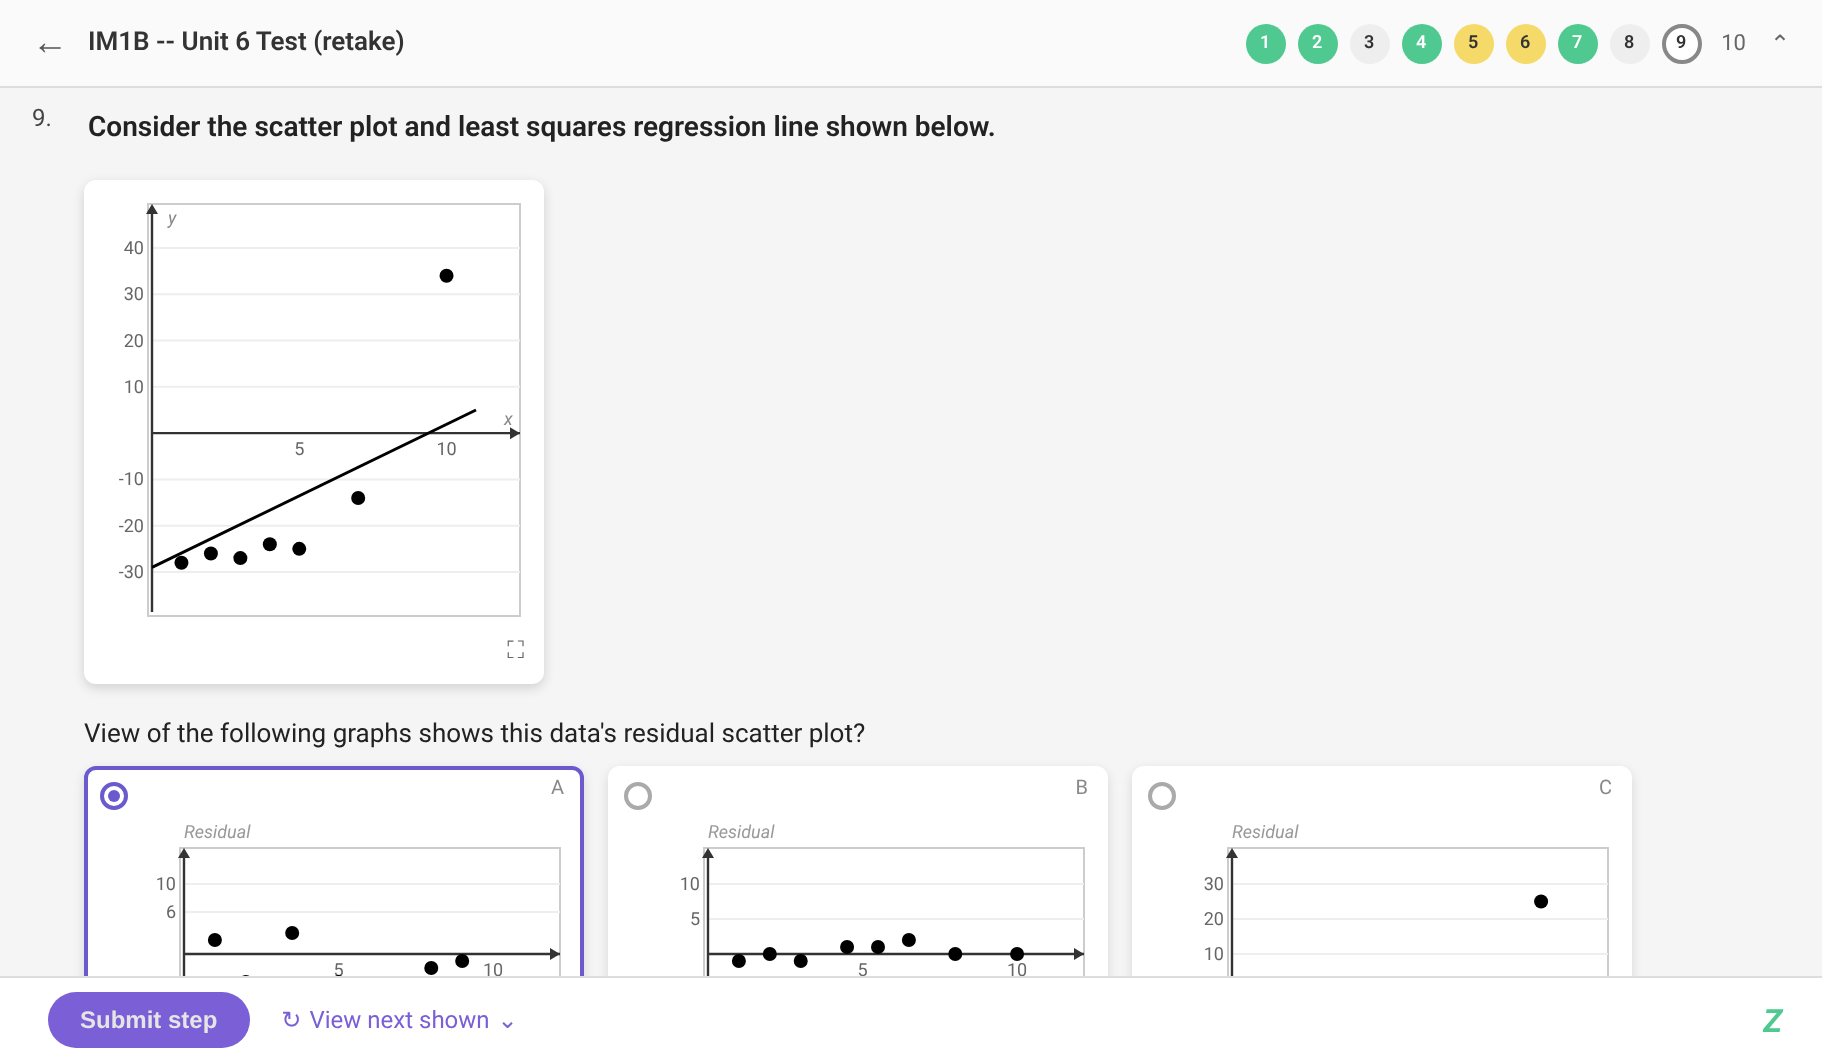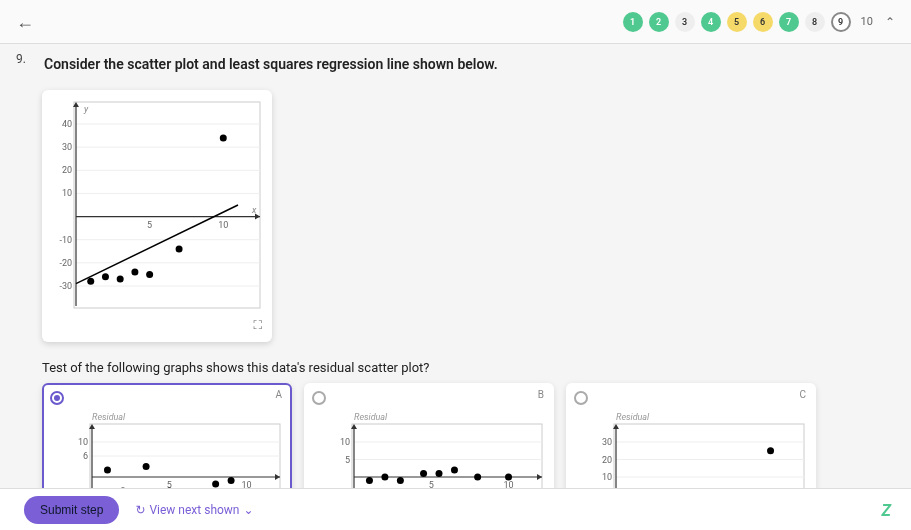--- a/index.html
+++ b/index.html
@@ -32,29 +32,30 @@
   .options-row { display: flex; gap: 12px; margin-left: 10px; }
   .option-card { position: relative; background: #fff; border: 2px solid transparent; border-radius: 6px; box-shadow: 0 2px 6px rgba(0,0,0,0.12); padding: 6px 8px 6px 28px; width: 250px; height: 135px; cursor: pointer; }
   .option-card.selected { border-color: #6a5acd; }
   .radio { position: absolute; top: 6px; left: 6px; width: 14px; height: 14px; border: 2px solid #aaa; border-radius: 50%; background: #fff; }
   .option-card.selected .radio { border-color: #6a5acd; }
   .option-card.selected .radio::after { content: ""; position: absolute; top: 2px; left: 2px; width: 6px; height: 6px; background: #6a5acd; border-radius: 50%; }
   .opt-letter { position: absolute; top: 4px; right: 8px; font-size: 10px; color: #888; }
   .opt-title { font-size: 9px; color: #999; font-style: italic; margin-top: 21px; }
 
   .footer { position: absolute; bottom: 0; left: 0; right: 0; height: 42px; background: #fff; border-top: 1px solid #ddd; display: flex; align-items: center; padding: 0 24px; gap: 16px; }
-  .submit-btn { background: #7a5fd6; color: #0f172a; border: none; border-radius: 16px; padding: 7px 16px; font-size: 12px; font-weight: 400; cursor: pointer; }
+  .submit-btn { background: #7a5fd6; color: #e5e5e5; border: none; border-radius: 16px; padding: 7px 16px; font-size: 12px; font-weight: 700; cursor: pointer; }
   .view-next { color: #7a5fd6; font-size: 12px; cursor: pointer; display: flex; align-items: center; gap: 4px; }
   .z-icon { position: absolute; right: 20px; bottom: 10px; font-size: 16px; color: #4fc98f; font-weight: bold; font-style: italic; }
 </style>
 </head>
 <body>
 
 <div class="header">
   <span class="back-arrow">←</span>
+  <span class="title">IM1B -- Unit 6 Test (retake)</span>
   <div class="nav-dots" id="nav-dots">
       <span class="dot green">1</span>
       <span class="dot green">2</span>
       <span class="dot plain">3</span>
       <span class="dot green">4</span>
       <span class="dot yellow">5</span>
       <span class="dot yellow">6</span>
       <span class="dot green">7</span>
       <span class="dot plain">8</span>
       <span class="dot current">9</span>
@@ -98,21 +99,21 @@
         <circle cx="82.9090909090909" cy="172.1142857142857" r="3.5" fill="#000"></circle>
         <circle cx="97.63636363636364" cy="174.42857142857142" r="3.5" fill="#000"></circle>
         <circle cx="127.0909090909091" cy="148.9714285714286" r="3.5" fill="#000"></circle>
         <circle cx="171.27272727272728" cy="37.8857142857143" r="3.5" fill="#000"></circle>
         <text x="32" y="12" class="axis-label">y</text>
         <text x="200" y="112.57142857142857" class="axis-label">x</text>
       </svg>
     <div class="expand-icon">⛶</div>
   </div>
 
-  <div class="subprompt">Test of the following graphs shows this data's residual scatter plot?</div>
+  <div class="subprompt">View of the following graphs shows this data's residual scatter plot?</div>
 
   <div class="options-row" id="options-row">
       <div class="option-card selected"><div class="radio"></div><div class="opt-letter">A</div><div class="opt-title" style="margin-left: 20px;">Residual</div><svg width="210" height="110">
           <rect x="18" y="2" width="190" height="106" fill="none" stroke="#ccc"></rect>
           <line x1="20" x2="208" y1="34" y2="34" stroke="#eee"></line>
           <text x="16" y="37" text-anchor="end" class="tick-label">6</text>
           <line x1="20" x2="208" y1="20" y2="20" stroke="#eee"></line>
           <text x="16" y="23" text-anchor="end" class="tick-label">10</text>
           <line x1="20" x2="208" y1="55" y2="55" stroke="#333" stroke-width="1.2"></line>
           <polygon points="208,55 203,52 203,58" fill="#333"></polygon>

